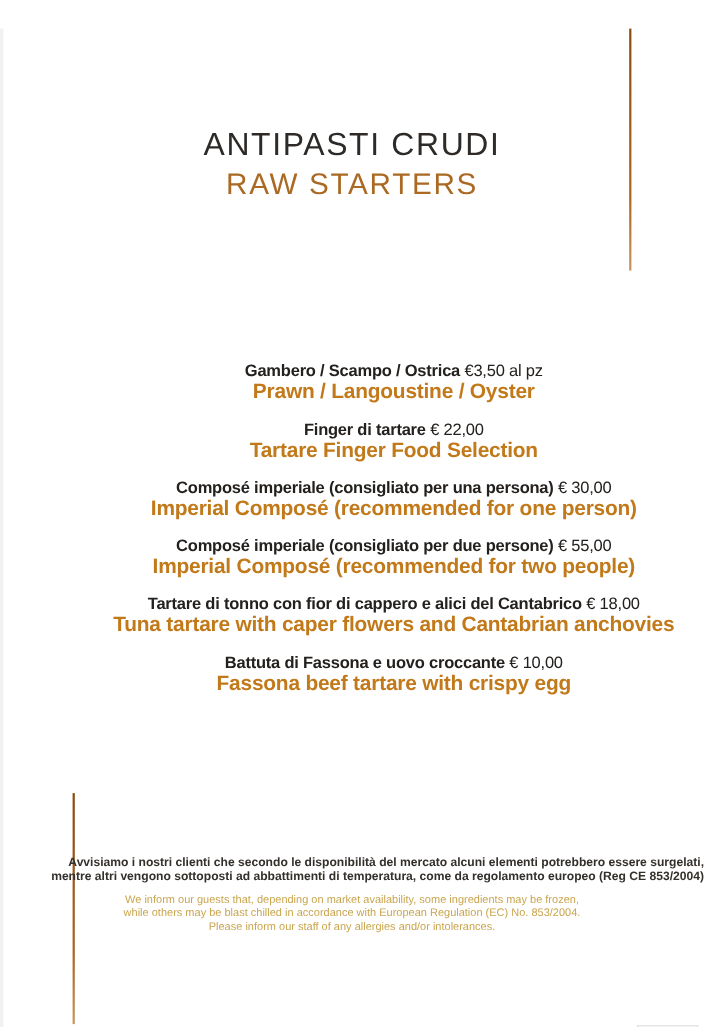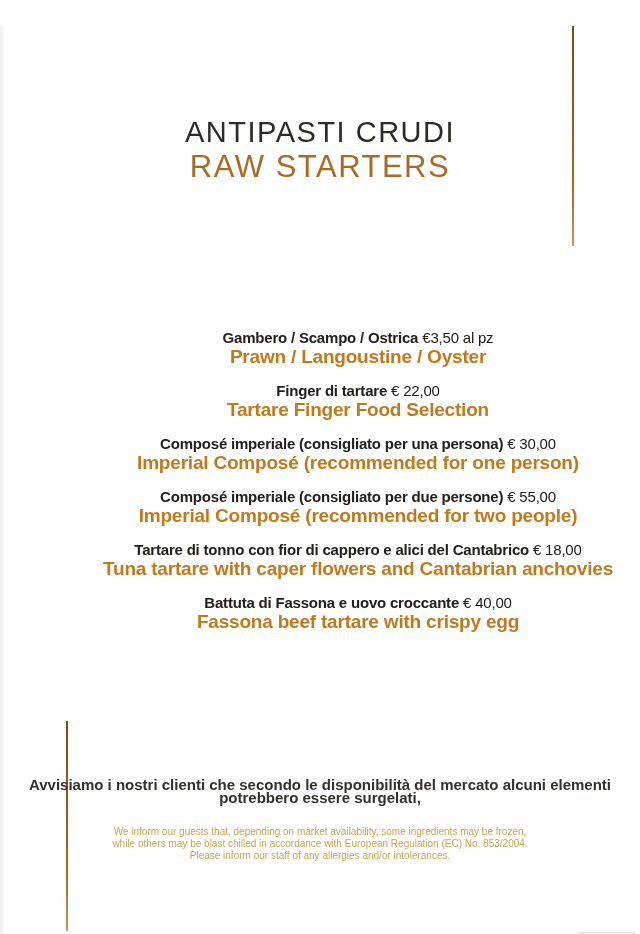--- a/index.html
+++ b/index.html
@@ -34,21 +34,21 @@
   }
   .header {
     position: absolute; top: 88px; left: 0; width: 100%;
     text-align: center;
   }
   .title {
     font-size: 29px; font-weight: 300; letter-spacing: 1.5px;
     color: #2d2a27; line-height: 36px;
   }
   .subtitle {
-    font-size: 31px; font-weight: 300; letter-spacing: 1.5px;
+    font-size: 27px; font-weight: 300; letter-spacing: 1.5px;
     color: #aa6a24; line-height: 34px;
   }
   .menu {
     position: absolute; top: 302px; left: 0; width: 100%;
     text-align: center;
     padding-left: 38px;
   }
   .item { margin-bottom: 15px; }
   .line-it {
     font-size: 15px; color: #23201e; line-height: 19px;
@@ -58,22 +58,22 @@
   .line-it .price { font-weight: 400; }
   .line-en {
     font-size: 19px; font-weight: 700; color: #c2791a;
     line-height: 19px; letter-spacing: -0.2px;
   }
   .footer {
     position: absolute; top: 752px; left: 0; width: 100%;
     text-align: center;
   }
   .notice-it {
-    margin: 0; font-size: 15px; font-weight: 600;
-    color: #34302c; line-height: 13px;
+    margin: 0; font-size: 11px; font-weight: 600;
+    color: #34302c; line-height: 13px; text-align: right;
   }
   .notice-en {
     margin: 9px 0 0 0; font-size: 10px; font-weight: 400;
     color: #c9a54e; line-height: 12px;
   }
   .scan-badge {
     position: absolute; right: 5px; bottom: 7px;
     width: 52px; padding: 2px 1px 2px 1px;
     background: #fdfdfd; border: 1px solid #dedede;
     text-align: center;
@@ -143,31 +143,31 @@
       <div class="line-it">
         <span class="name">Tartare di tonno con fior di cappero e alici del Cantabrico</span>
         <span class="price">€ 18,00</span>
       </div>
       <div class="line-en">Tuna tartare with caper flowers and Cantabrian anchovies</div>
     </div>
 
     <div class="item">
       <div class="line-it">
         <span class="name">Battuta di Fassona e uovo croccante</span>
-        <span class="price">€ 40,00</span>
+        <span class="price">€ 10,00</span>
       </div>
       <div class="line-en">Fassona beef tartare with crispy egg</div>
     </div>
 
   </div>
 
   <div class="footer">
     <p class="notice-it">
       <span>Avvisiamo i nostri clienti che secondo le disponibilità del mercato alcuni elementi potrebbero essere surgelati,</span><br>
-      <br>
+      <span>mentre altri vengono sottoposti ad abbattimenti di temperatura, come da regolamento europeo (Reg CE 853/2004)</span><br>
     </p>
     <p class="notice-en">
       <span>We inform our guests that, depending on market availability, some ingredients may be frozen,</span><br>
       <span>while others may be blast chilled in accordance with European Regulation (EC) No. 853/2004.</span><br>
       <span>Please inform our staff of any allergies and/or intolerances.</span>
     </p>
   </div>
 
   <div class="scan-badge">
     <div class="scan-line1">Scanned with</div>

